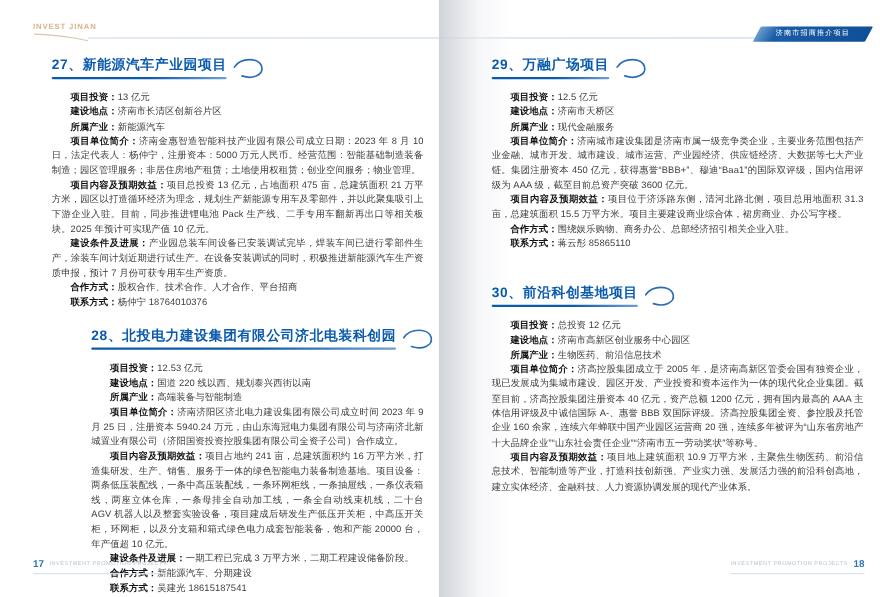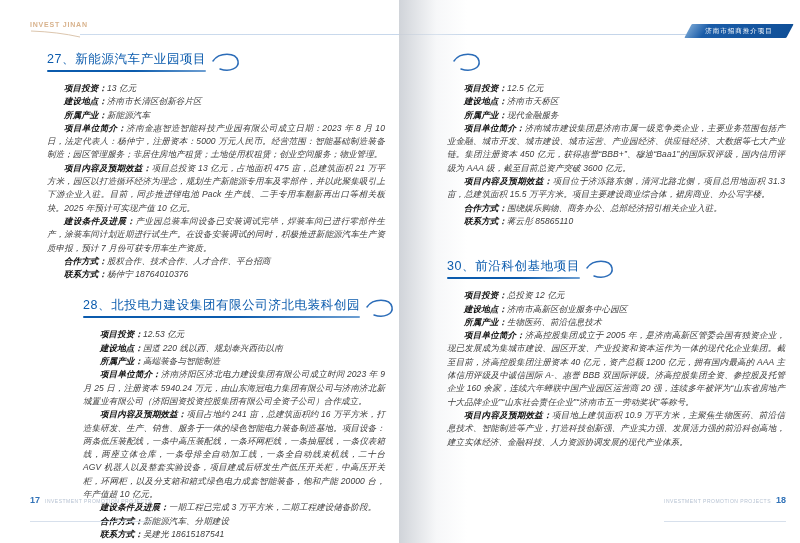--- a/index.html
+++ b/index.html
@@ -39,41 +39,41 @@
   
   .page{position:absolute;top:0;height:543px;}
   .page-left{left:0;width:399px;}
   .page-right{left:401px;width:399px;}
   .page-inner-left{margin:52px 14px 0 47px;}
   .page-inner-right{margin:52px 15px 0 46px;}
   
   .title-row{display:flex;align-items:flex-start;}
   .title-box{display:inline-block;}
   .proj-title{
-    margin:0;font-size:12.5px;font-weight:normal;color:#0b5bad;
+    margin:0;font-size:12.5px;font-weight:bold;color:#0b5bad;
     letter-spacing:0.6px;line-height:15px;white-space:nowrap;
   }
   .title-underline{
     height:2px;margin-top:3px;
     background:linear-gradient(to right,#0b5bad 55%,#6e9fd2);
     border-radius:1px;
   }
   .swoosh{margin-left:5px;margin-top:-1px;flex:0 0 auto;}
-  .fields{margin-top:7px;font-style:italic;}
+  .fields{margin-top:7px;}
   .field{
     margin:0;font-size:8.5px;line-height:13.3px;color:#3c3c3c;
     text-align:justify;text-indent:2em;letter-spacing:0.1px;
   }
   .flabel{font-weight:bold;color:#141414;}
   .proj-2-left{margin-top:17px;margin-left:36px;}
   .proj-2-right{margin-top:31px;}
   
   .footer{
     position:absolute;bottom:21px;display:flex;align-items:flex-end;gap:5px;
-    border-bottom:1px solid #d7e0ec;padding-bottom:16px;
+    border-bottom:1px solid #d7e0ec;padding-bottom:4px;
   }
   .footer-left{left:30px;}
   .footer-right{right:14px;}
   .pagenum{color:#3273b8;font-size:9px;font-weight:bold;line-height:9px;}
   .foot-caption{
     color:#b6c2d2;font-size:5px;letter-spacing:0.5px;line-height:7px;
     white-space:nowrap;
   }
 </style>
 </head>
@@ -140,20 +140,24 @@
     </div>
   </div>
 
   <div class="gutter-shadow"></div>
 
   <div class="page page-right">
     <div class="page-inner-right">
 
       <section>
         <div class="title-row">
+          <div class="title-box">
+            <h2 class="proj-title">29、万融广场项目</h2>
+            <div class="title-underline"></div>
+          </div>
           <svg class="swoosh" width="30" height="24">
             <path d="M2 10 C 8 1, 25 1, 27 10 C 28.5 17, 19 21.5, 9 18" fill="none" stroke="#2b6cb8" stroke-width="1.5" stroke-linecap="round"></path>
           </svg>
         </div>
         <div class="fields">
           <p class="field"><span class="flabel">项目投资：</span><span>12.5 亿元</span></p>
           <p class="field"><span class="flabel">建设地点：</span><span>济南市天桥区</span></p>
           <p class="field"><span class="flabel">所属产业：</span><span>现代金融服务</span></p>
           <p class="field"><span class="flabel">项目单位简介：</span><span>济南城市建设集团是济南市属一级竞争类企业，主要业务范围包括产业金融、城市开发、城市建设、城市运营、产业园经济、供应链经济、大数据等七大产业链。集团注册资本 450 亿元，获得惠誉“BBB+”、穆迪“Baa1”的国际双评级，国内信用评级为 AAA 级，截至目前总资产突破 3600 亿元。</span></p>
           <p class="field"><span class="flabel">项目内容及预期效益：</span><span>项目位于济泺路东侧，清河北路北侧，项目总用地面积 31.3 亩，总建筑面积 15.5 万平方米。项目主要建设商业综合体，裙房商业、办公写字楼。</span></p>

